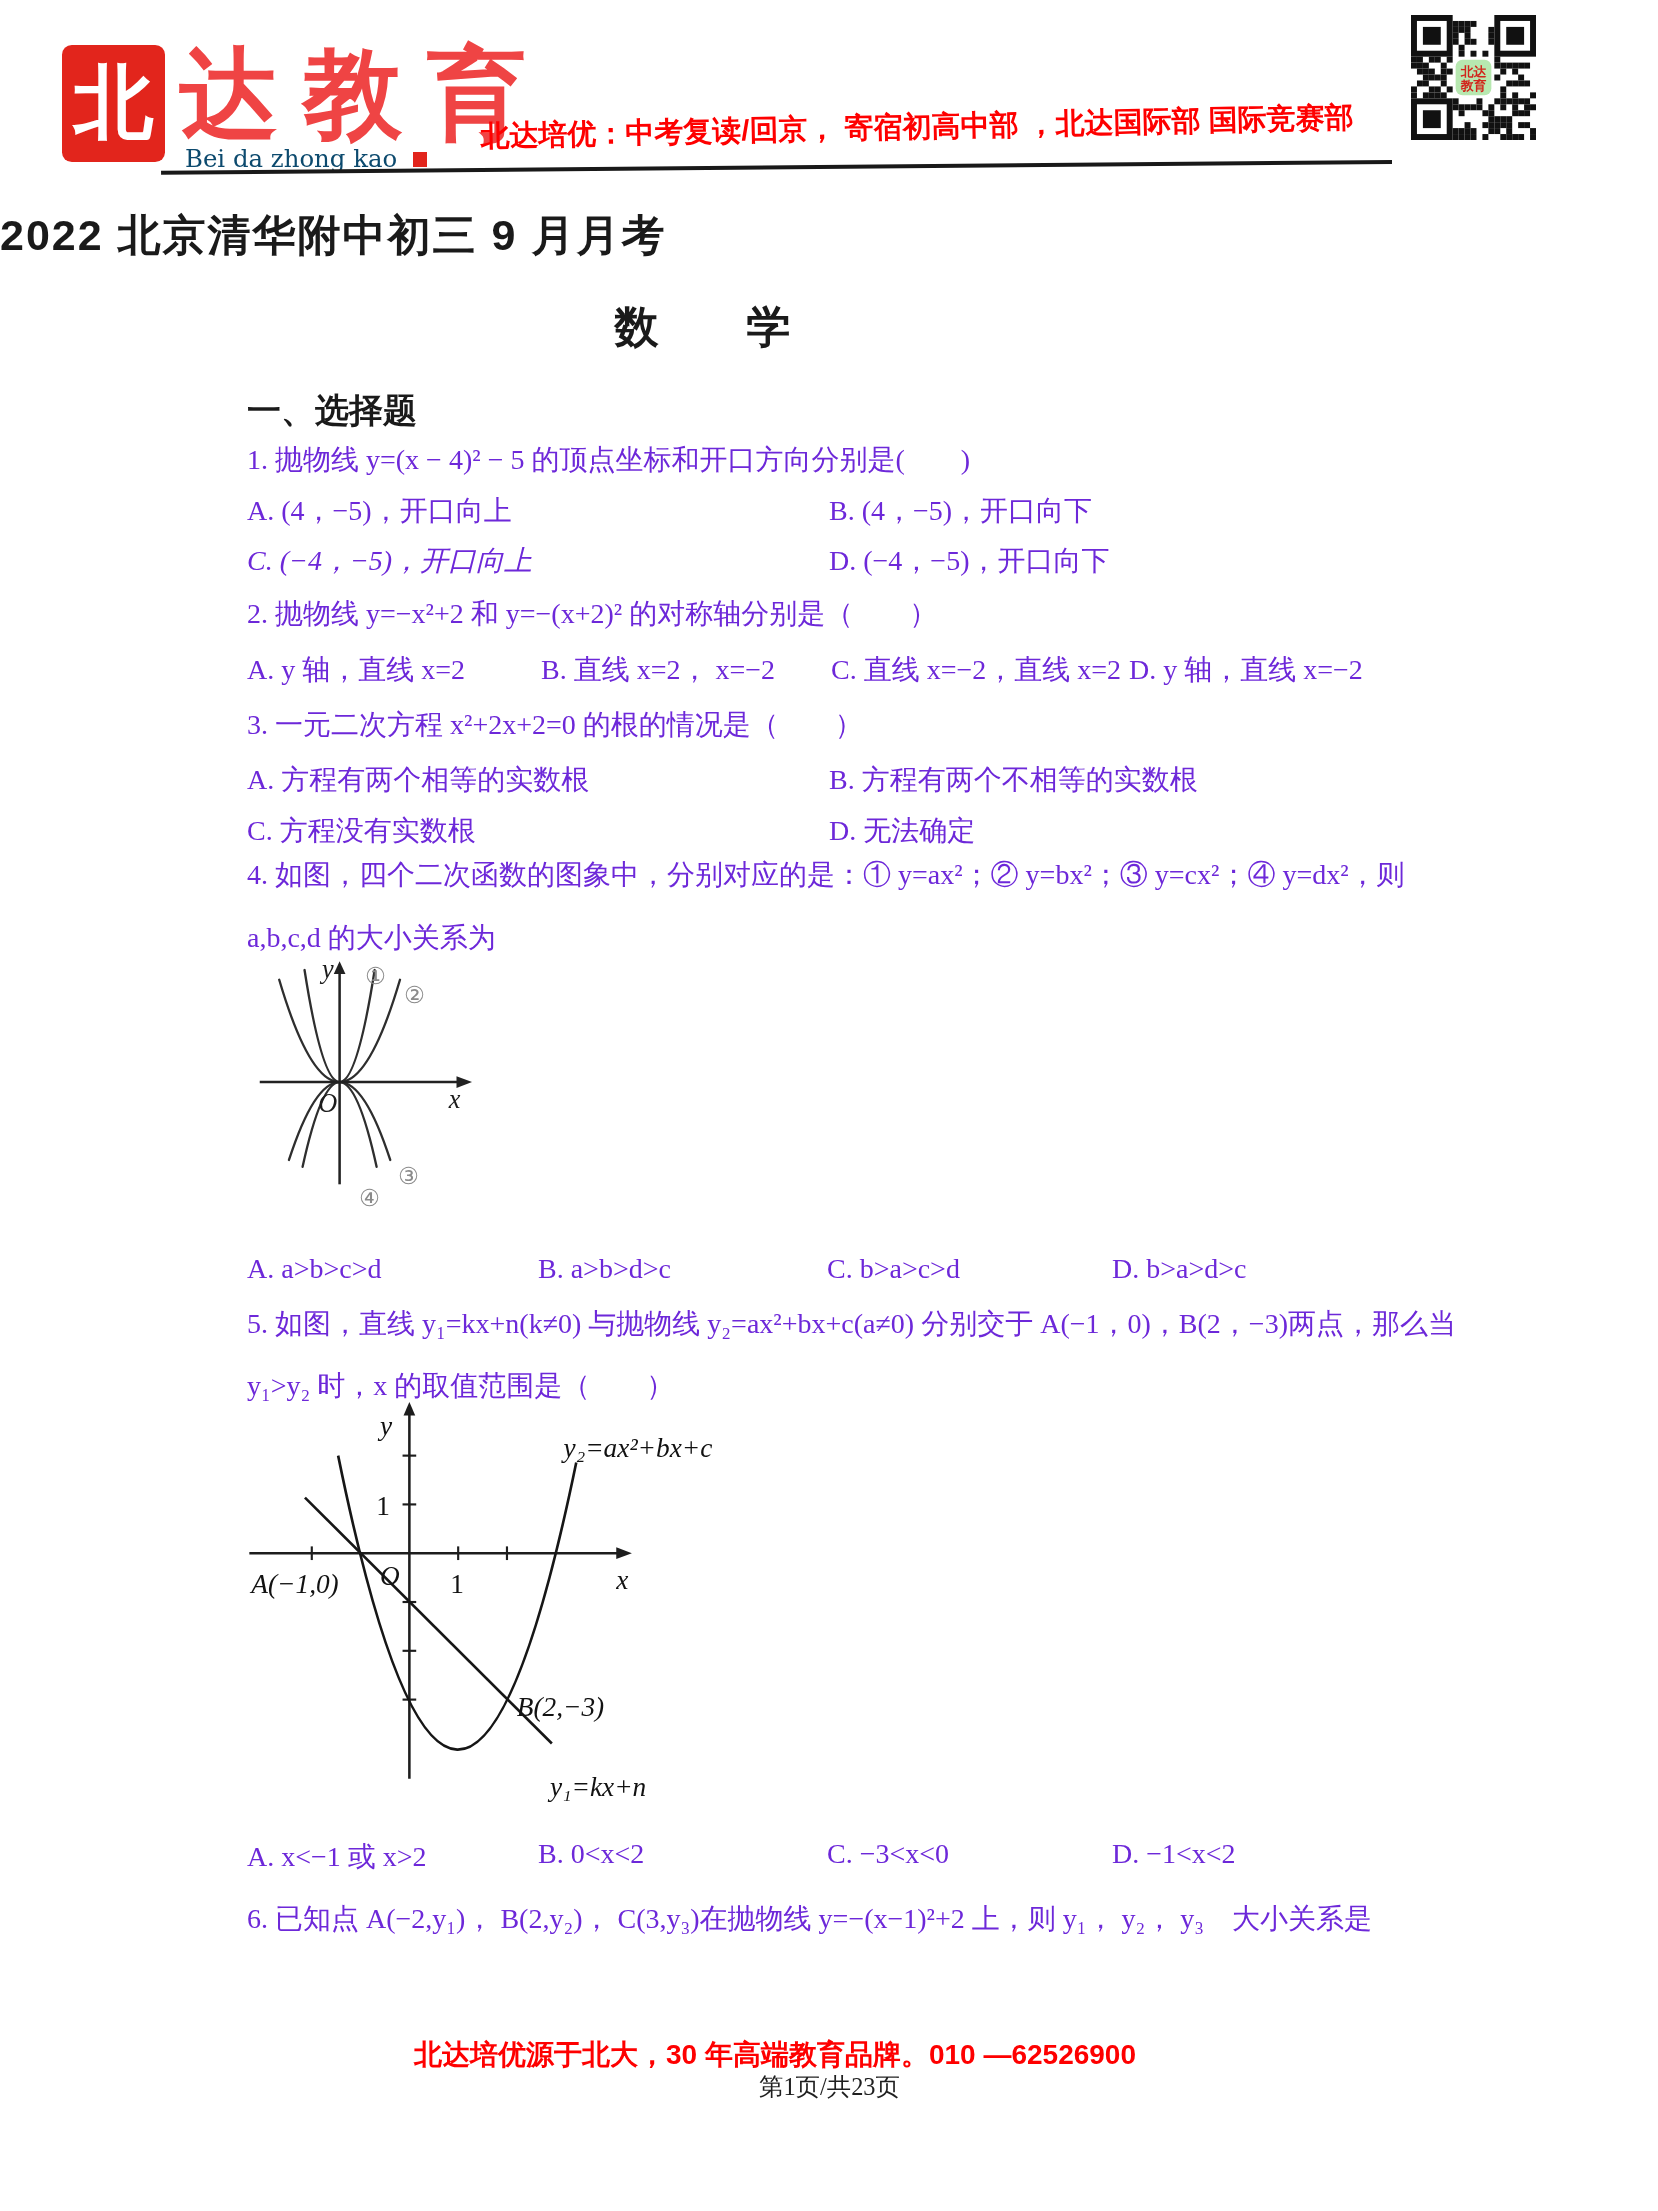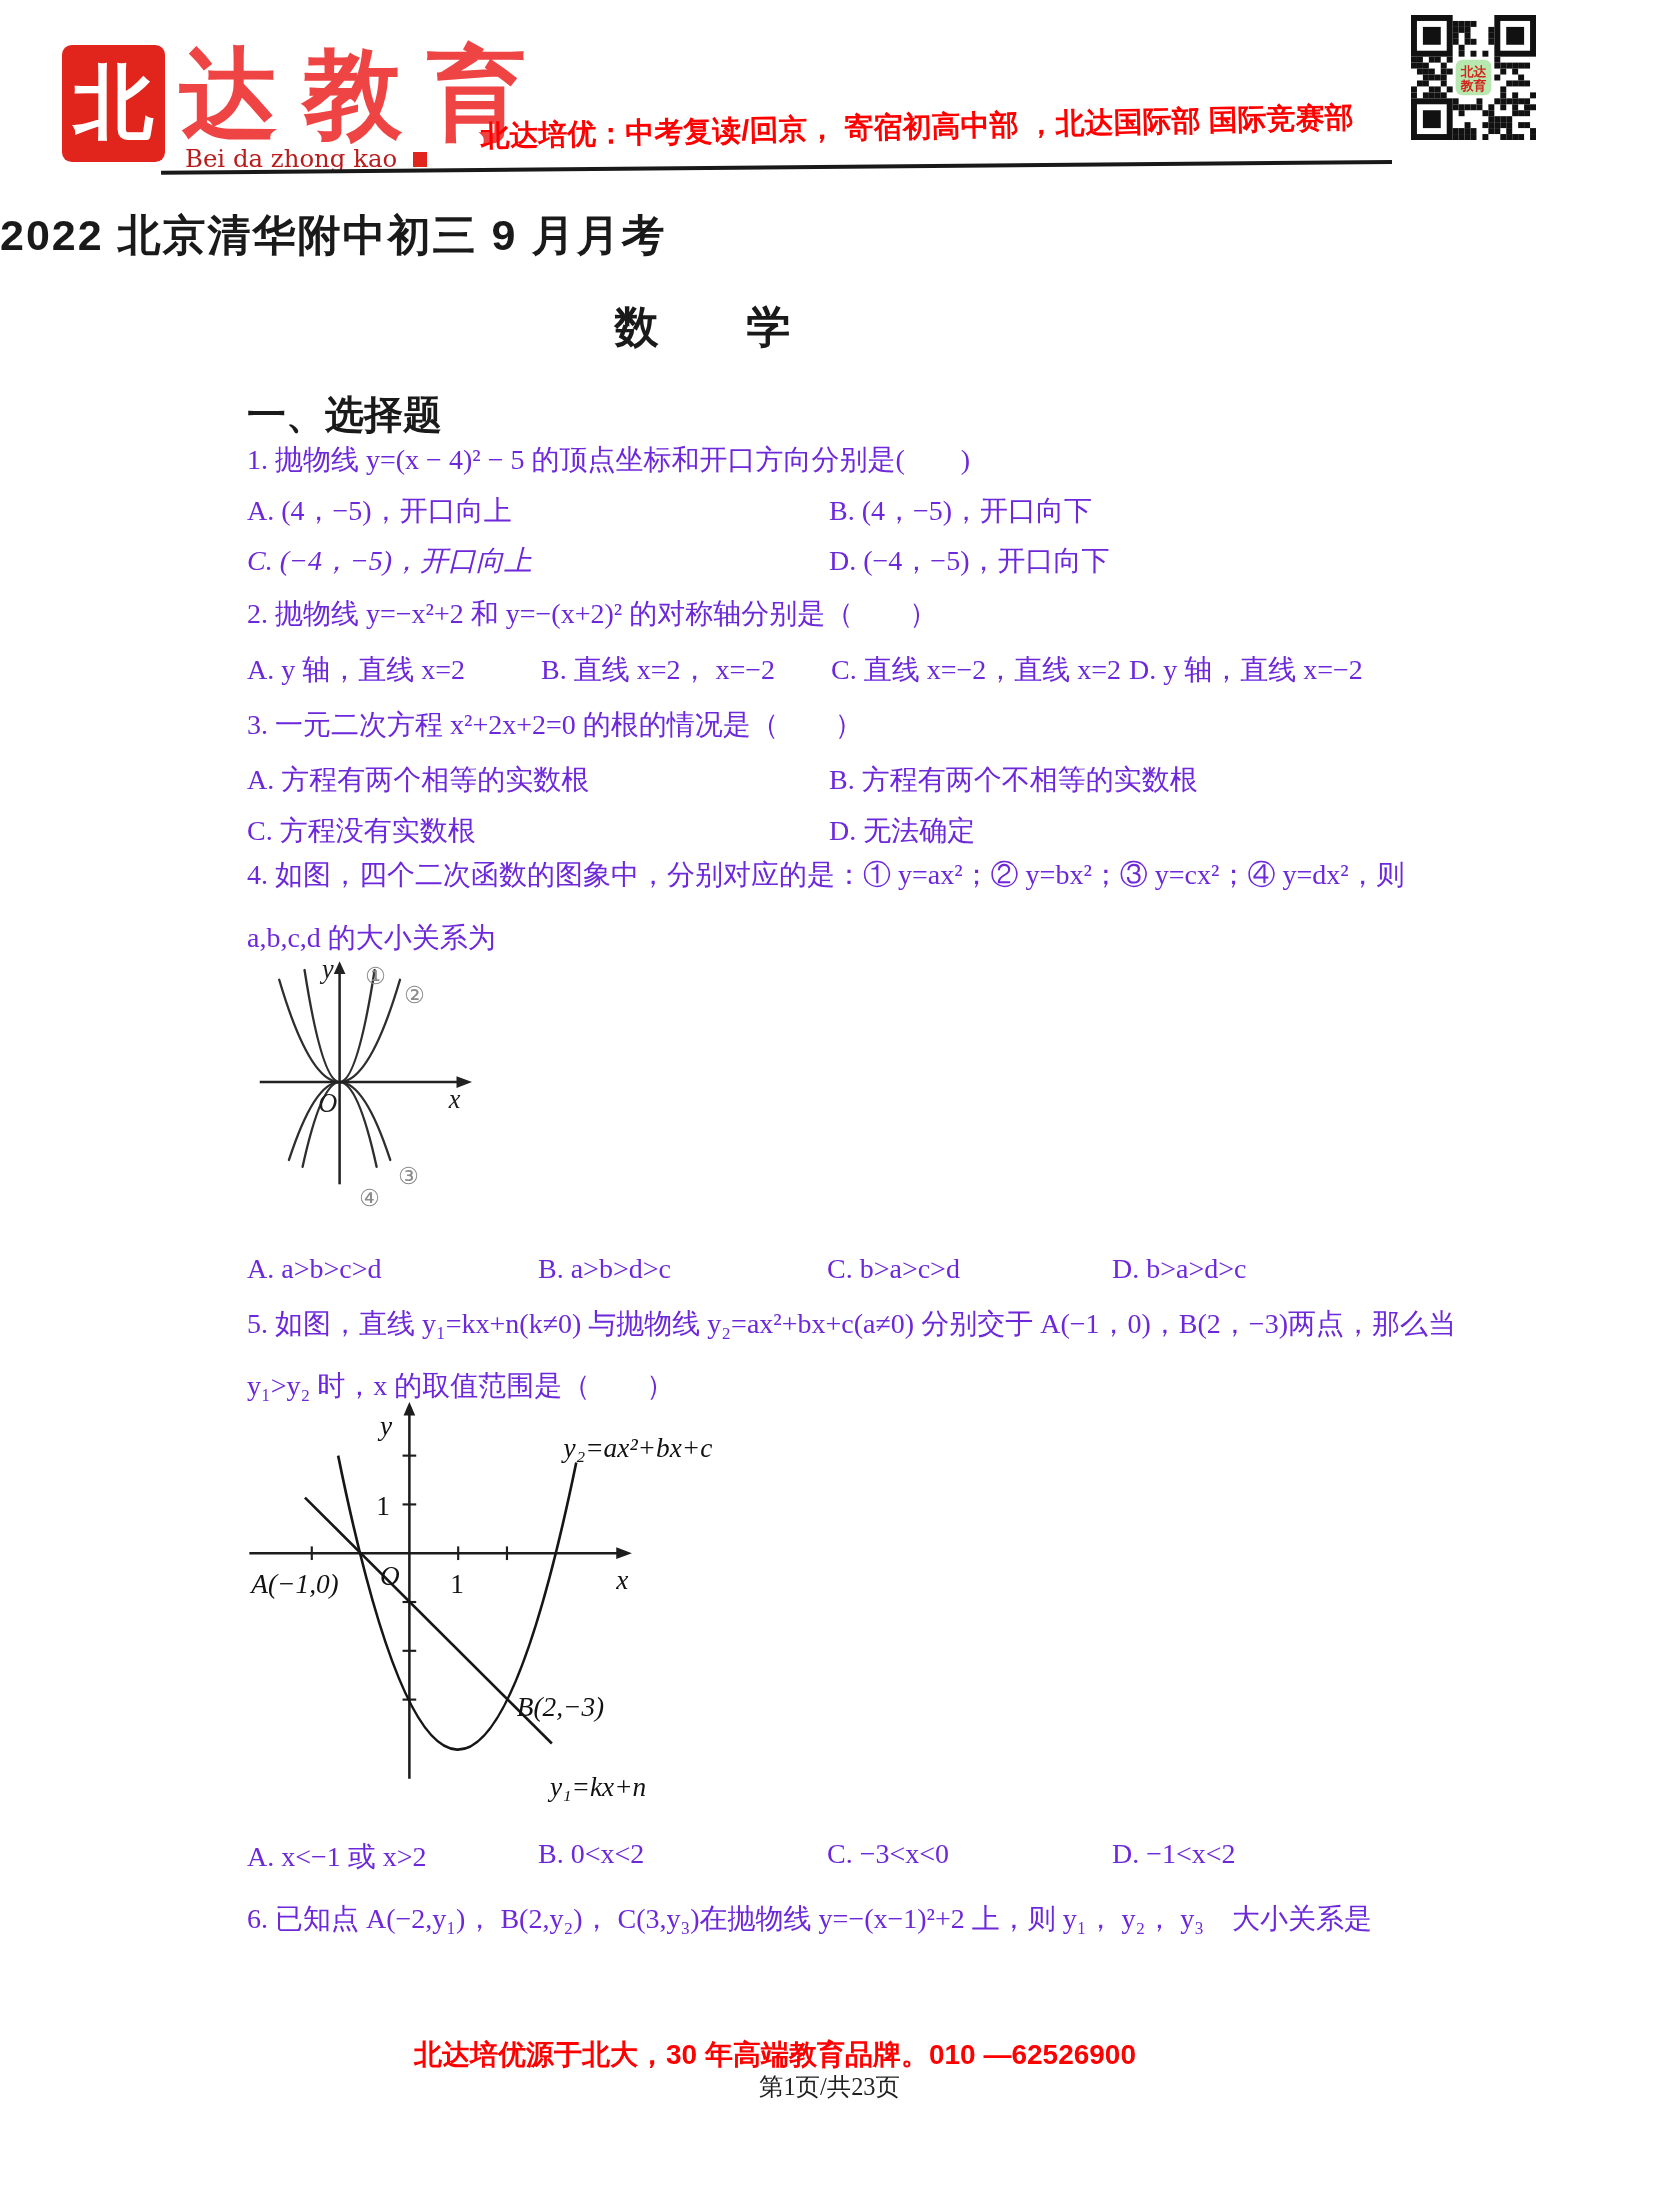--- a/index.html
+++ b/index.html
@@ -6,35 +6,35 @@
   .page{position:relative;width:1659px;height:2212px;background:#ffffff;margin:0 auto;overflow:hidden;
         font-family:"Liberation Serif","DejaVu Serif",serif;color:#1a1a1a;}
   .abs{position:absolute;white-space:nowrap;}
 
   
   .seal{left:62px;top:45px;width:103px;height:117px;background:#e2251c;border-radius:9.8px;
         display:flex;align-items:center;justify-content:center;}
   .seal span{color:#fff;font-size:80px;font-weight:bold;font-family:"DejaVu Serif",serif;}
   .brand{left:179px;top:29px;font-size:99px;font-weight:bold;color:#ef4444;letter-spacing:25px;
          font-family:"DejaVu Serif",serif;}
-  .logo-sub{left:185px;top:144px;font-size:24.4px;color:#b91c1c;font-family:"DejaVu Serif",serif;}
+  .logo-sub{left:185px;top:144px;font-size:24.4px;color:#0c4a6e;font-family:"DejaVu Serif",serif;}
   .logo-dot{display:inline-block;width:14.6px;height:14.6px;background:#e2251c;margin-left:15.6px;}
   .tagline{left:480px;top:117px;font-size:29px;font-weight:bold;color:#fe0000;
            font-family:"Liberation Sans","DejaVu Sans",sans-serif;
            transform:rotate(-1.25deg);transform-origin:0 0;}
   .rule{left:161px;top:160px;width:1231px;height:3.9px;background:#191919;
         transform:rotate(-0.5deg);transform-origin:100% 50%;}
   .qr{left:1411px;top:14.6px;}
 
   
   .doc-title{left:0;top:207px;width:1352px;font-size:43px;font-weight:bold;
              font-family:"Liberation Sans","DejaVu Sans",sans-serif;letter-spacing:2px;}
   .doc-subject{left:0;top:298px;width:1405px;text-align:center;font-size:44px;font-weight:bold;
                font-family:"Liberation Sans","DejaVu Sans",sans-serif;}
-  .section-heading{left:247px;top:388px;font-size:39px;font-weight:bold;
+  .section-heading{left:247px;top:388px;font-size:34px;font-weight:bold;
                    font-family:"Liberation Sans","DejaVu Sans",sans-serif;}
 
   
   .stem,.opt{font-size:28px;color:#6d28d9;}
 
   
   svg text{font-family:"Liberation Serif","DejaVu Serif",serif;}
   .axlbl{font-style:italic;font-size:27px;fill:#1c1c1c;}
   .circ{font-size:24px;fill:#8b8b8b;font-family:"DejaVu Sans",sans-serif;}
   .figlbl{font-style:italic;font-size:28px;fill:#121212;}

